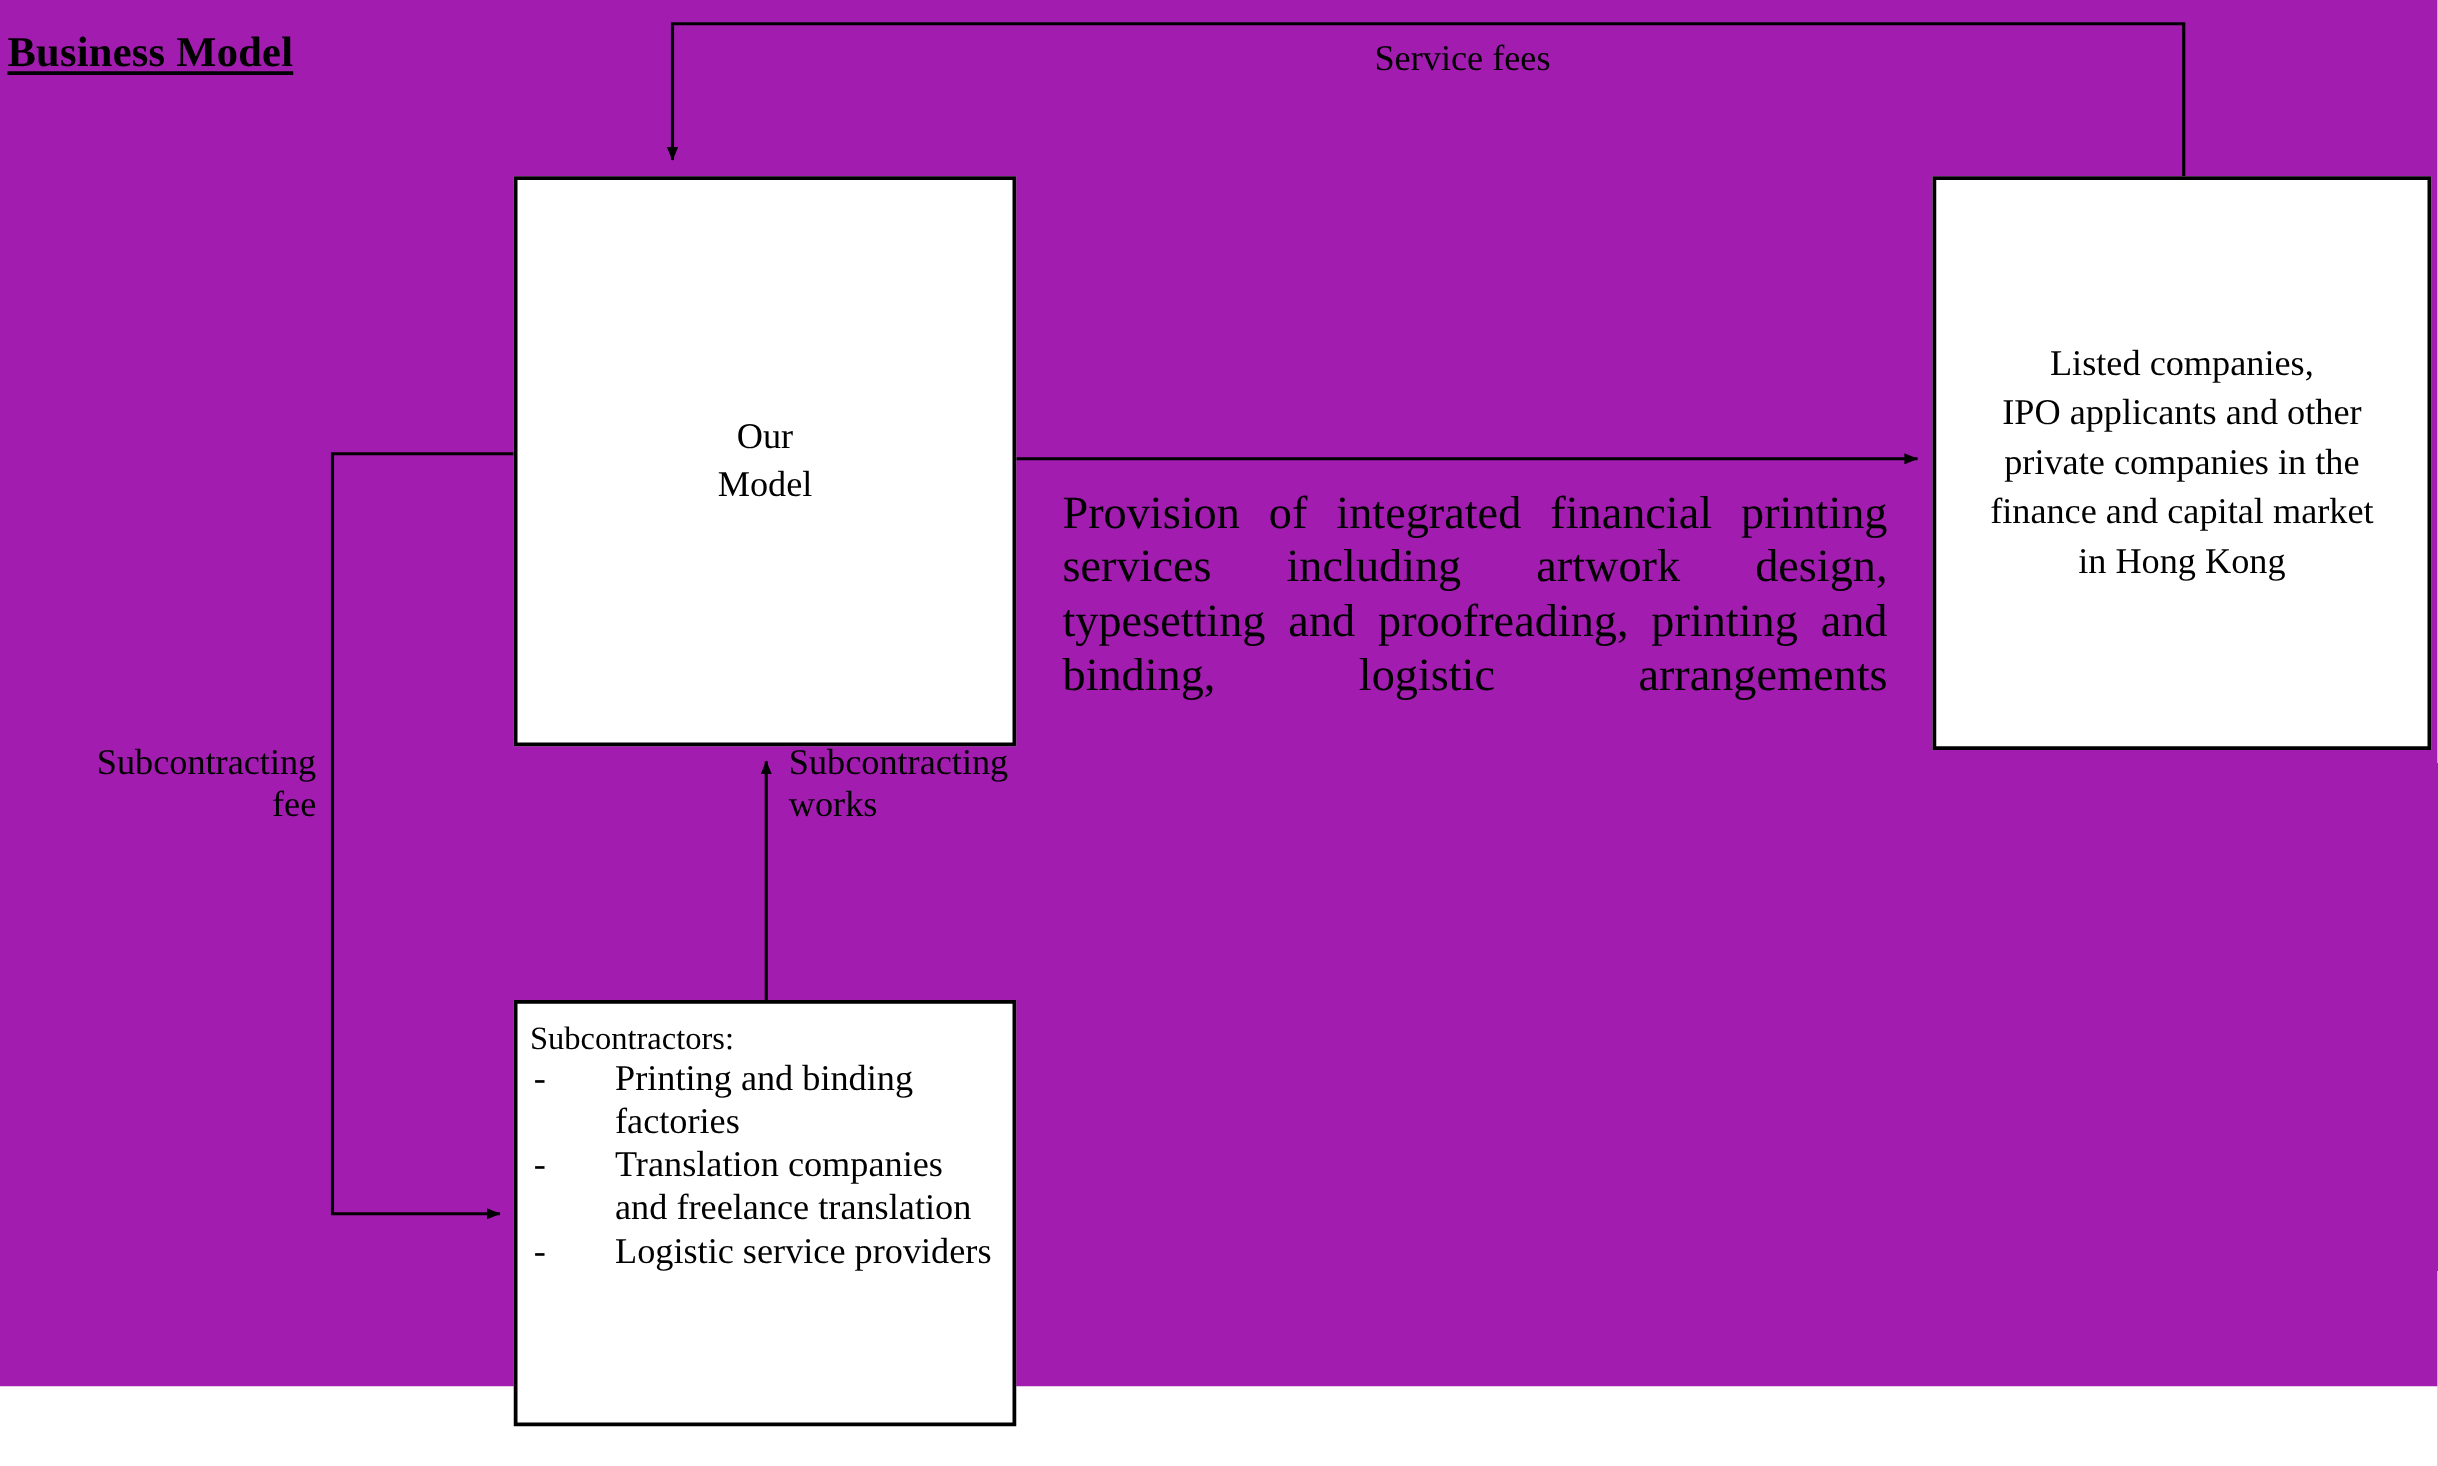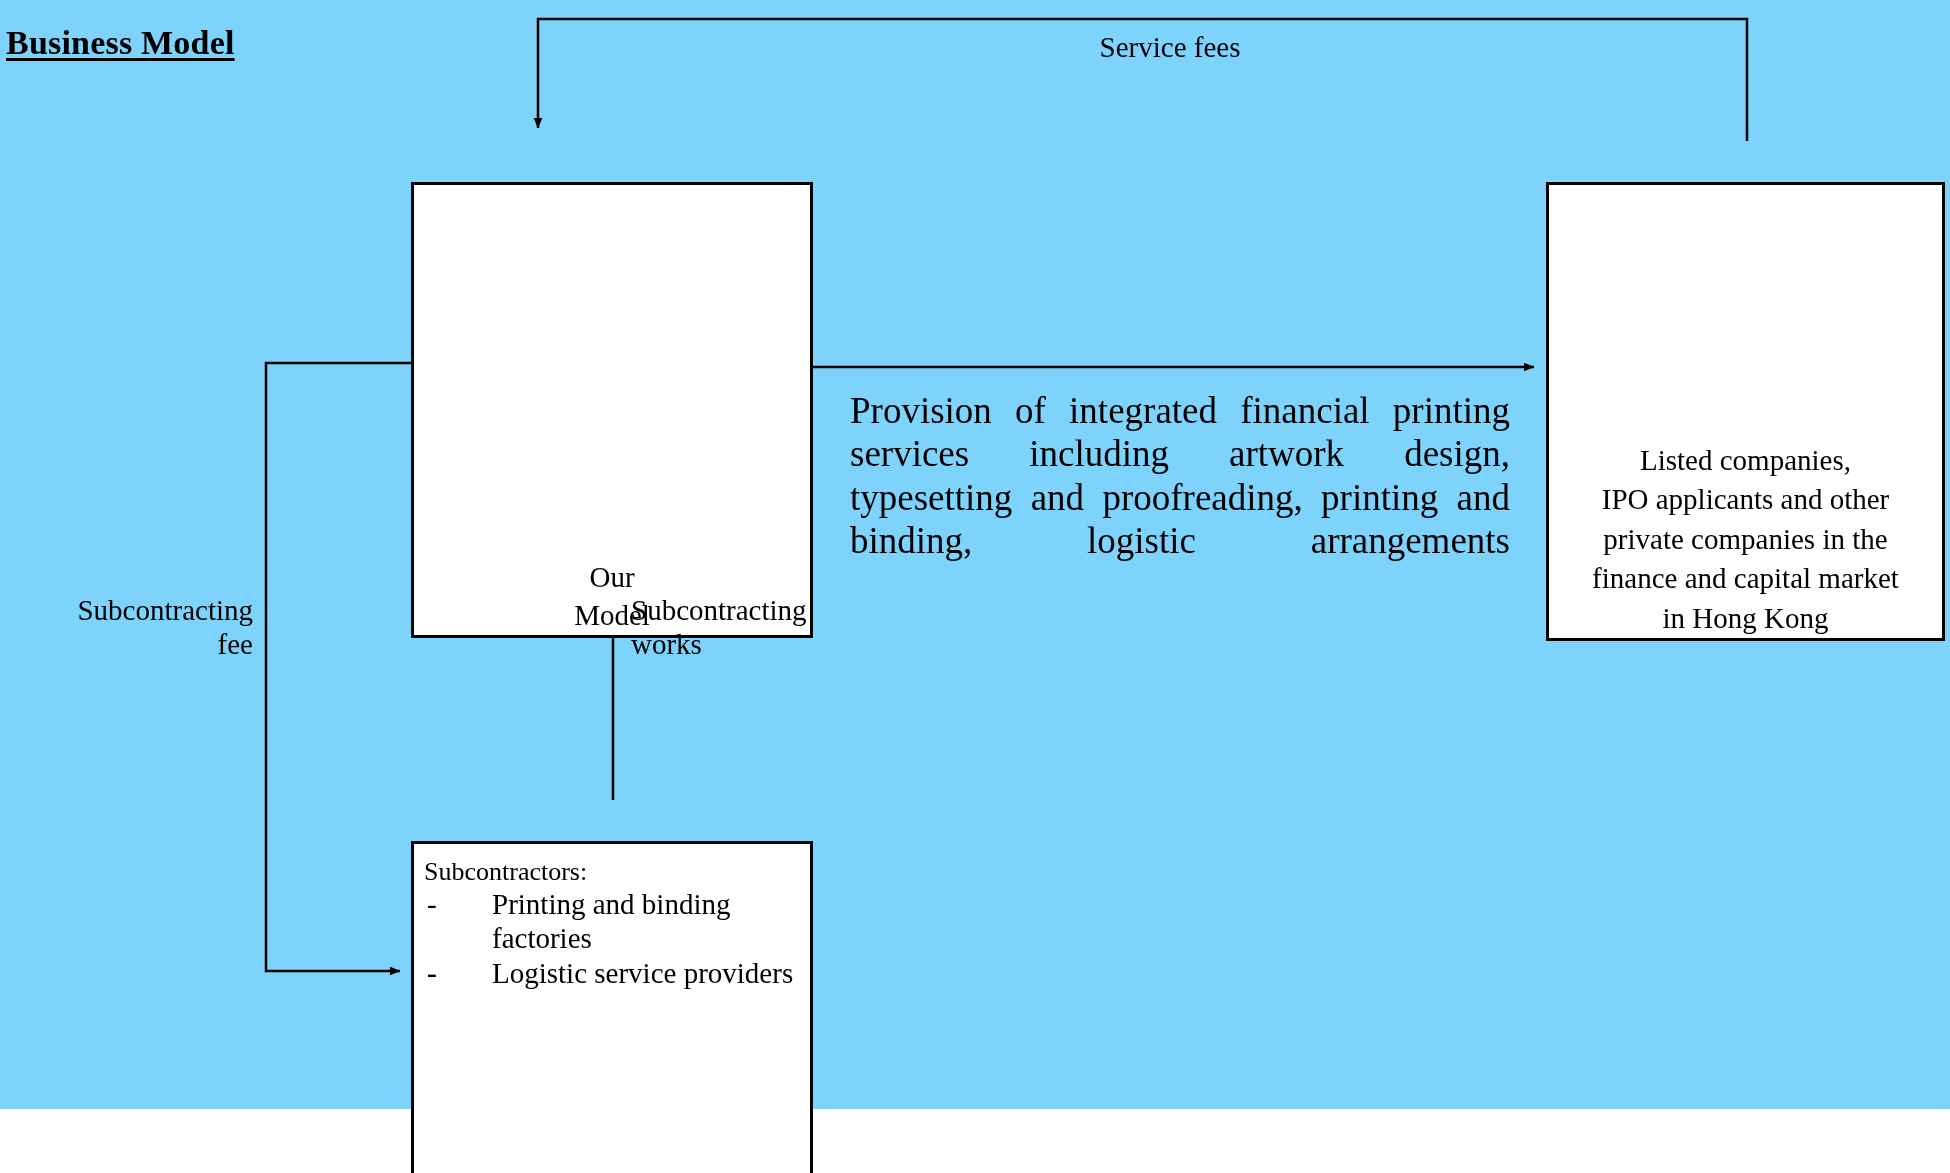--- a/index.html
+++ b/index.html
@@ -8,21 +8,21 @@
     height: 1173px;
     background: #ffffff;
     font-family: "Liberation Serif", "DejaVu Serif", serif;
     color: #000000;
     overflow: hidden;
   }
   #canvas {
     position: relative;
     width: 1950px;
     height: 1109px;
-    background: #7dd3fc;
+    background: #a21caf;
   }
 
   
   #page-title {
     position: absolute;
     left: 6px;
     top: 24px;
     font-size: 34px;
     font-weight: bold;
     text-decoration: underline;
@@ -30,23 +30,22 @@
     letter-spacing: 0.2px;
     white-space: nowrap;
   }
 
   
   .node-box {
     position: absolute;
     border: 3px solid #000000;
     background: #ffffff;
     display: flex;
-    align-items: flex-end;
+    align-items: center;
     justify-content: center;
-    margin-top: 41px;
   }
 
   #box-our-group {
     left: 411px;
     top: 141px;
     width: 402px;
     height: 456px;
   }
   #box-our-group .box-label {
     font-size: 29px;
@@ -195,20 +194,21 @@
 
   <div class="node-box" id="box-subcontractors">
     <div class="sub-heading">Subcontractors:</div>
     <ul class="sub-list">
       <li>
         <span class="dash">-</span>
         <span>Printing and binding factories</span>
       </li>
       <li>
         <span class="dash">-</span>
+        <span>Translation companies and freelance translation</span>
       </li>
       <li>
         <span class="dash">-</span>
         <span>Logistic service providers</span>
       </li>
     </ul>
   </div>
 
   <div class="flow-label" id="label-service-fees">Service fees</div>
 

